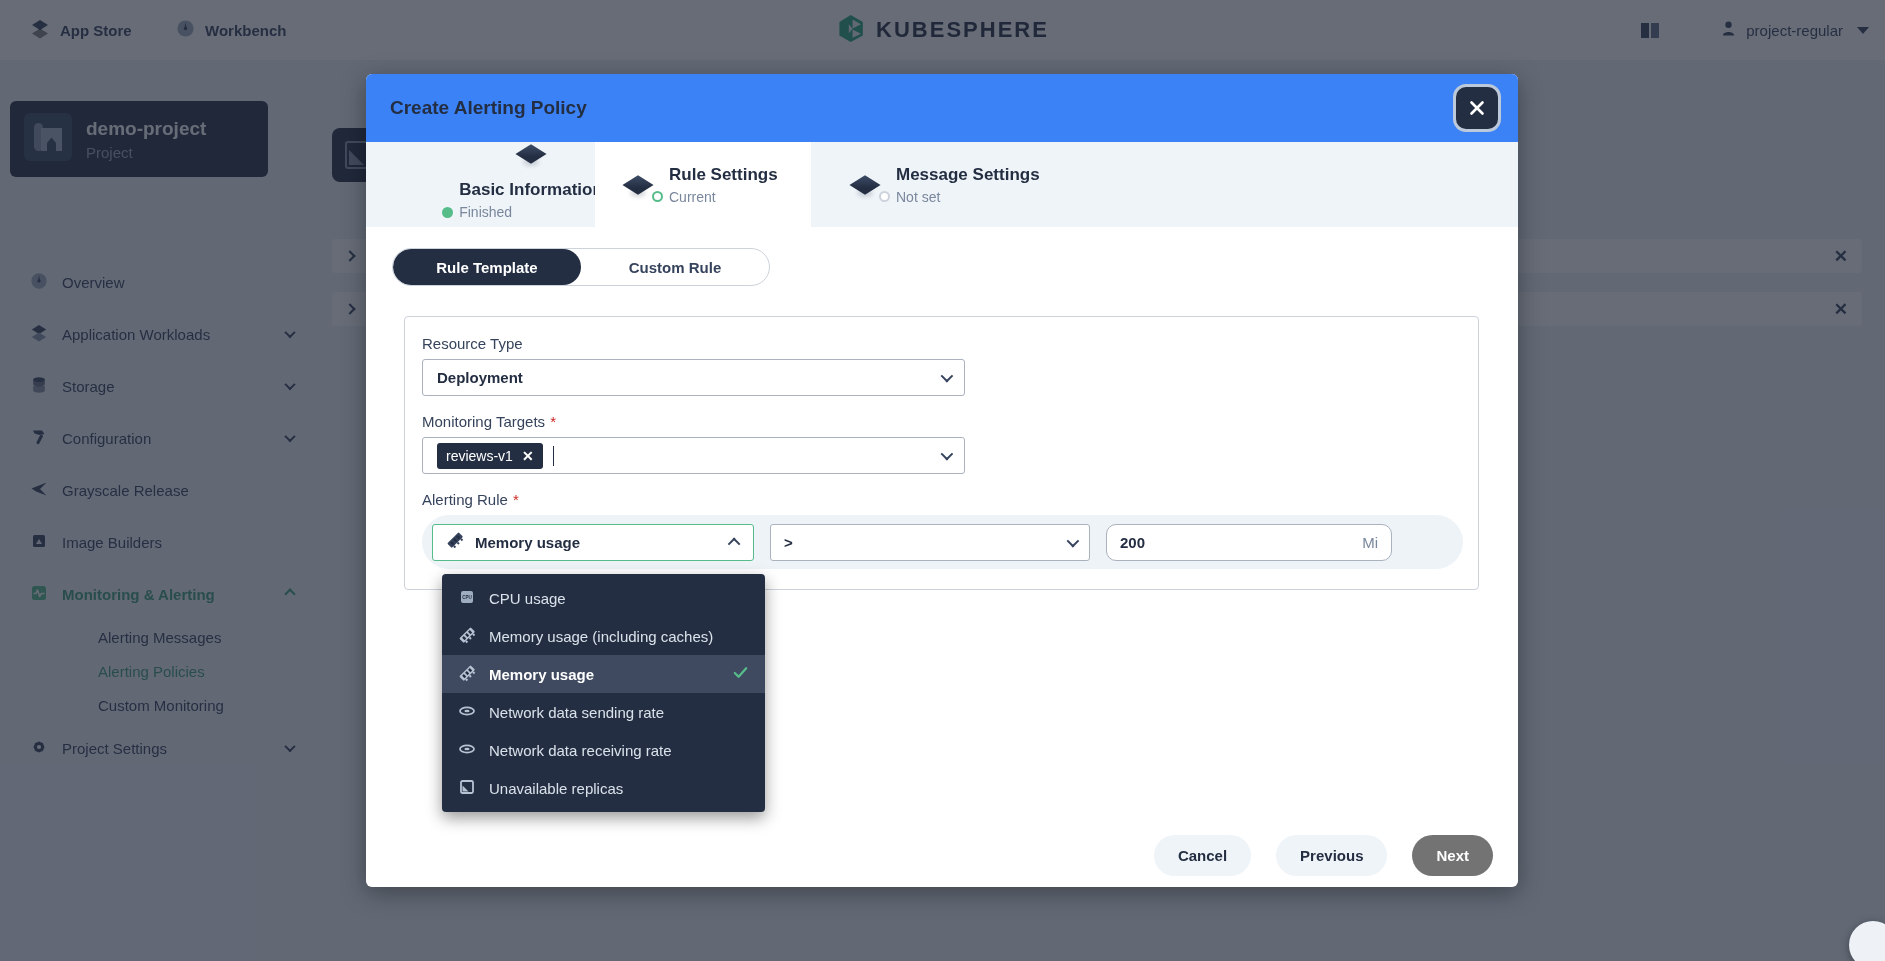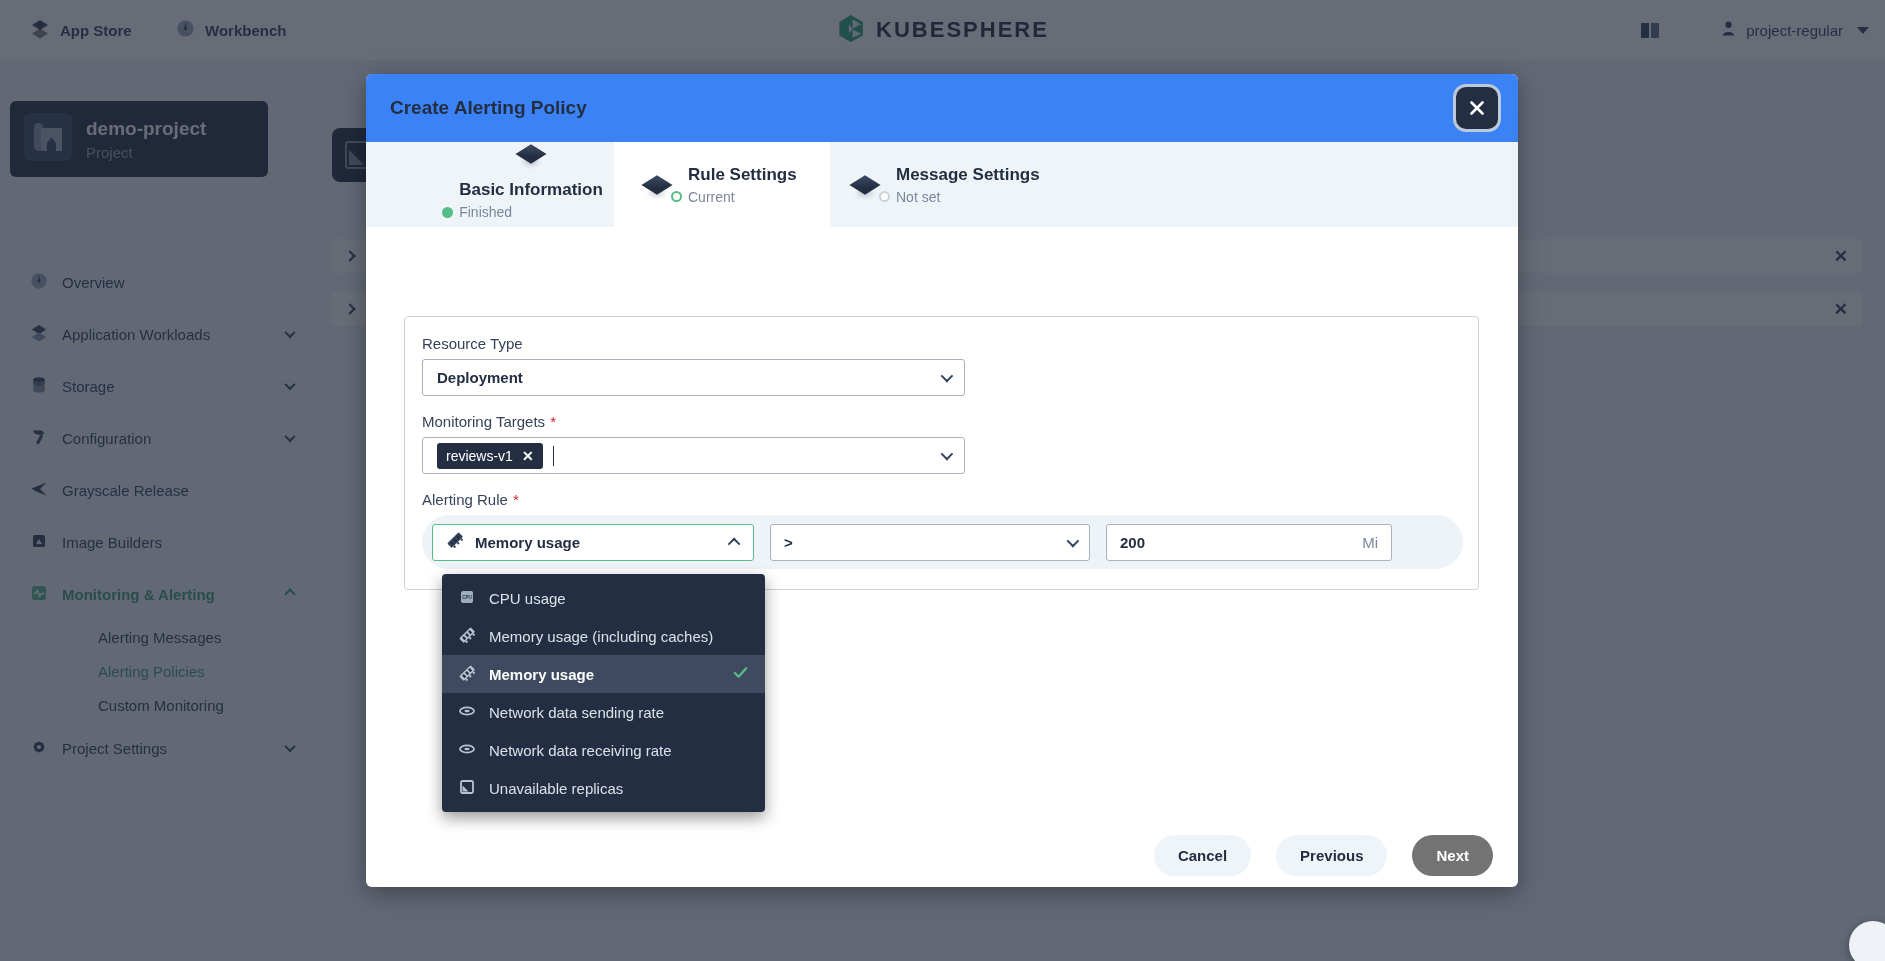--- a/index.html
+++ b/index.html
@@ -66,21 +66,21 @@
               border-radius:6px 6px 0 0; display:flex; align-items:center; padding:4px 24px; }
   .m-title { font-size:19px; font-weight:bold; color:#242e42; }
   .m-close { position:absolute; right:20px; top:13px; width:42px; height:42px; border-radius:10px;
              background:#242e42; display:flex; align-items:center; justify-content:center; cursor:pointer;
              box-shadow:0 0 0 3px #bcc9da; }
 
   
   .steps { position:absolute; top:68px; left:0; right:0; height:85px; background:#eff4f9; }
   .step-cell { position:absolute; top:0; bottom:0; display:flex; align-items:center; gap:14px; }
   .step-cell.c1 { left:8px; width:266px; padding-left:48px;flex-direction:column; }
-  .step-cell.c2 { left:248px; width:216px; padding-left:26px; background:#fff; }
+  .step-cell.c2 { left:229px; width:216px; padding-left:26px; background:#fff; }
   .step-cell.c3 { left:456px; width:250px; padding-left:26px; }
   .diamond { width:34px; height:24px; position:relative; flex:none; }
   .diamond i { position:absolute; left:6px; top:1px; width:22px; height:22px;
                background:linear-gradient(135deg,#3c4c66 0%,#242e42 65%);
                transform:scaleY(.62) rotate(45deg); }
   .diamond u { position:absolute; left:9px; top:16px; width:16px; height:8px; border-radius:50%;
                background:#242e42; opacity:.18; filter:blur(2px); }
   .step-texts { display:flex; flex-direction:column; }
   .step-title { font-size:17px; font-weight:bold; color:#242e42; }
   .step-status { display:flex; align-items:center; gap:6px; margin-top:4px; margin-left:-17px;
@@ -113,21 +113,21 @@
           display:flex; align-items:center; padding:0 9px; gap:9px; }
   .chip .x { font-size:14px; font-weight:bold; cursor:pointer; }
   .cursorline { width:1px; height:20px; background:#242e42; margin-left:10px; }
 
   .rule-row { width:1041px; height:54px; background:#eef3f8; border-radius:27px; display:flex;
               align-items:center; padding:0 10px; gap:16px; }
   .rr-box { height:37px; background:#fff; border:1px solid #a9b2bd; border-radius:3px;
             display:flex; align-items:center; padding:0 13px; cursor:pointer; }
   .rr-metric { width:322px; border:1.5px solid #55bc8a; gap:11px; }
   .rr-comp { width:320px; }
-  .rr-thresh { width:286px; cursor:text; }
+  .rr-thresh { width:286px; cursor:text;border-radius:10px; }
   .rr-box .val { font-size:15px; font-weight:bold; color:#242e42; }
   .rr-box .sp { flex:1; }
   .unit { font-size:15px; color:#79879c; }
 
   
   .dropdown { position:absolute; left:76px; top:500px; width:323px; background:#242e42; border-radius:4px;
               padding:5px 0; box-shadow:0 6px 16px rgba(0,0,0,.4); z-index:5; }
   .opt { height:38px; display:flex; align-items:center; padding:0 16px; gap:13px; font-size:15px;
          color:#d9e2ea; cursor:pointer; }
   .opt.selected { background:#3f4a61; color:#fff; font-weight:bold; }
@@ -337,20 +337,24 @@
         <span class="step-texts">
           <span class="step-title">Message Settings</span>
           <span class="step-status">
             <span class="sdot notset"></span>
             <span class="sstat">Not set</span>
           </span>
         </span>
       </div>
     </div>
 
+  <div class="tabs">
+      <div class="tab active">Rule Template</div>
+      <div class="tab">Custom Rule</div>
+    </div>
 
   <div class="card">
     <div class="f-label">
       <span>Resource Type</span>
     </div>
     <div class="select">
       <span class="val">Deployment</span>
       <span class="sp"></span>
         <span class="schev down"></span>
     </div>

